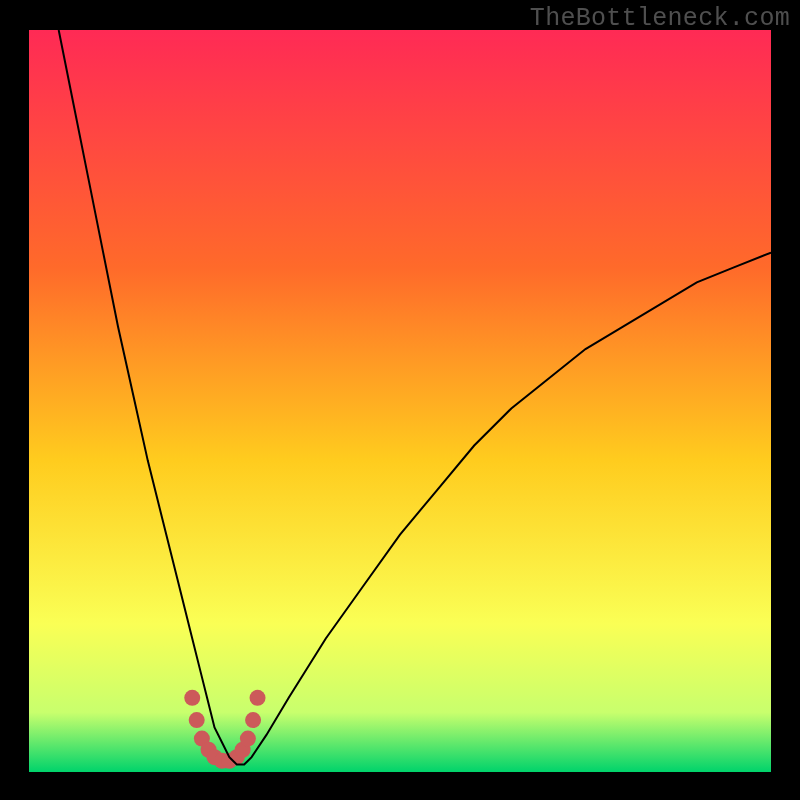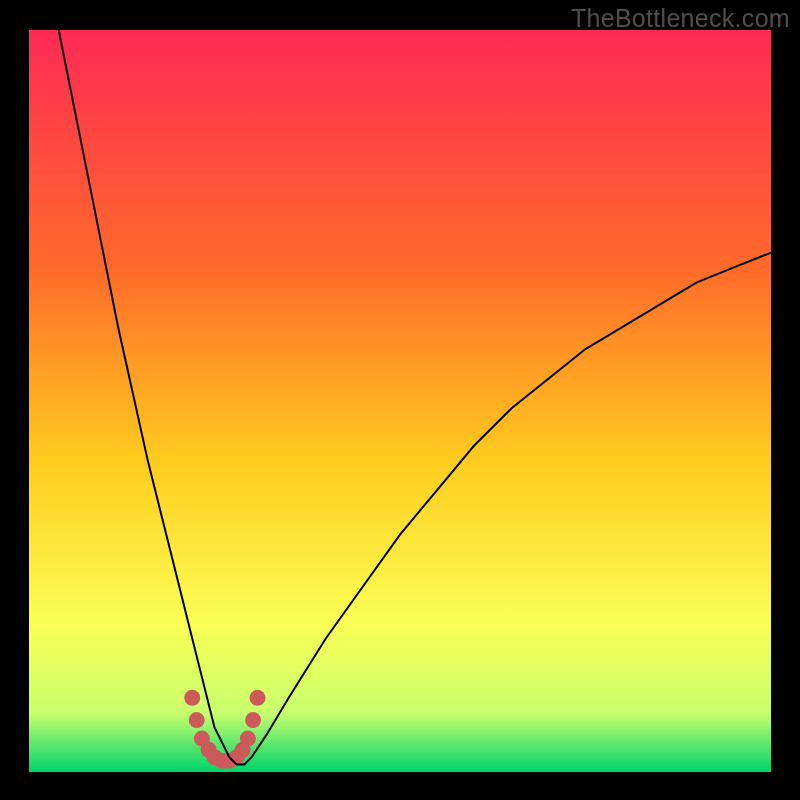--- a/index.html
+++ b/index.html
@@ -8,20 +8,21 @@
     width: 800px;
     height: 800px;
     background: #000;
     overflow: hidden;
     font-family: Arial, Helvetica, sans-serif;
   }
   .frame {
     position: absolute;
     inset: 0;
     background: #7dd3fc;
+    font-family: Liberation Mono, monospace;
   }
   .watermark {
     position: absolute;
     top: 4px;
     right: 10px;
     color: #4f4f4f;
     font-size: 25px;
     letter-spacing: 0.3px;
     z-index: 50;
   }

